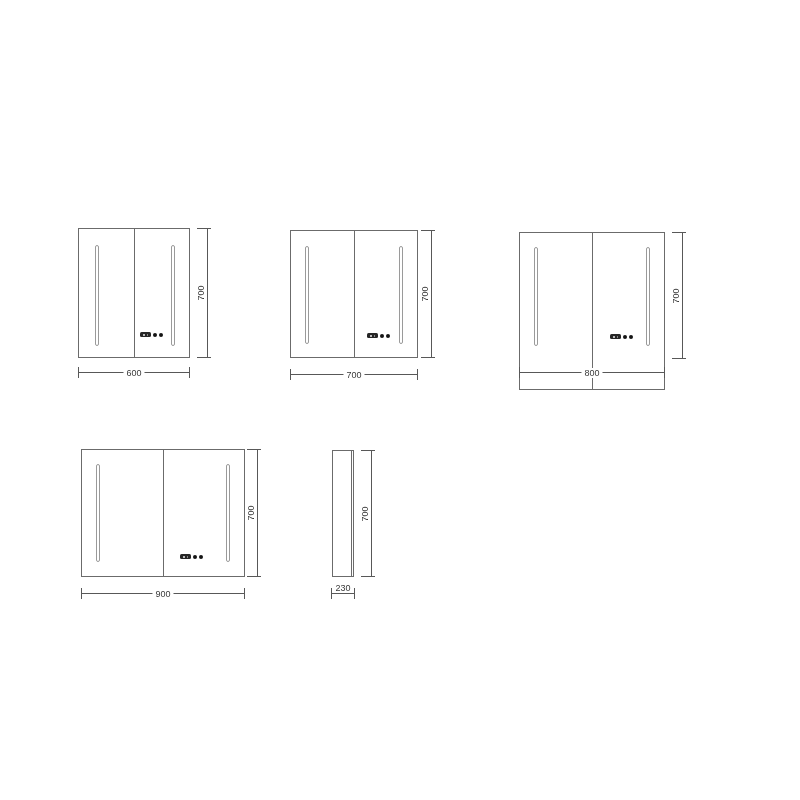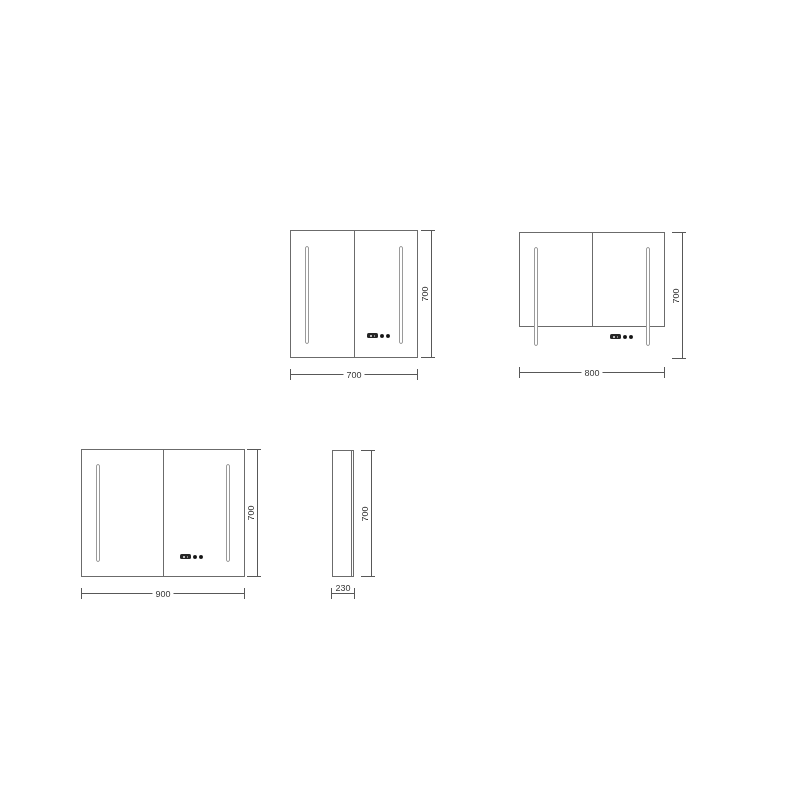--- a/index.html
+++ b/index.html
@@ -28,40 +28,57 @@
   .vdim::before{top:0;}
   .vdim::after{bottom:0;}
   .vdim .lbl{position:absolute;left:-6px;top:50%;transform:translate(-50%,-50%) rotate(-90deg);
              font-size:9px;line-height:10px;color:#3a3a3a;white-space:nowrap;background:#ffffff;padding:0 2px;}
 </style>
 </head>
 <body>
 
 <div class="page">
 
+  <div class="view" style="left:78px;top:228px;width:112px;height:130px;">
+    <div class="cab"></div>
+    <div class="divider" style="left:56px;"></div>
+    <div class="strip" style="left:17px;top:17px;height:101px;"></div>
+    <div class="strip" style="left:93px;top:17px;height:101px;"></div>
+    <div class="control" style="left:62px;top:104px;">
+      <span class="ctl-switch"></span>
+      <span class="ctl-dot"></span>
+      <span class="ctl-dot"></span>
+    </div>
+    <div class="hdim" style="left:0;top:144px;width:112px;">
+      <span class="lbl">600</span>
+    </div>
+    <div class="vdim" style="left:129px;top:0;height:130px;">
+      <span class="lbl">700</span>
+    </div>
+  </div>
 
   <div class="view" style="left:290px;top:230px;width:128px;height:128px;">
     <div class="cab"></div>
     <div class="divider" style="left:64px;"></div>
     <div class="strip" style="left:15px;top:16px;height:98px;"></div>
     <div class="strip" style="left:109px;top:16px;height:98px;"></div>
     <div class="control" style="left:77px;top:103px;">
       <span class="ctl-switch"></span>
       <span class="ctl-dot"></span>
       <span class="ctl-dot"></span>
     </div>
     <div class="hdim" style="left:0;top:144px;width:128px;">
       <span class="lbl">700</span>
     </div>
     <div class="vdim" style="left:141px;top:0;height:128px;">
       <span class="lbl">700</span>
     </div>
   </div>
 
-  <div class="view" style="left:519px;top:232px;width:146px;height:95px;">
+  <div class="view" style="left:519px;top:232px;width:146px;height:158px;">
     <div class="cab"></div>
     <div class="divider" style="left:73px;"></div>
     <div class="strip" style="left:15px;top:15px;height:99px;"></div>
     <div class="strip" style="left:127px;top:15px;height:99px;"></div>
     <div class="control" style="left:91px;top:102px;">
       <span class="ctl-switch"></span>
       <span class="ctl-dot"></span>
       <span class="ctl-dot"></span>
     </div>
     <div class="hdim" style="left:0;top:140px;width:146px;">

